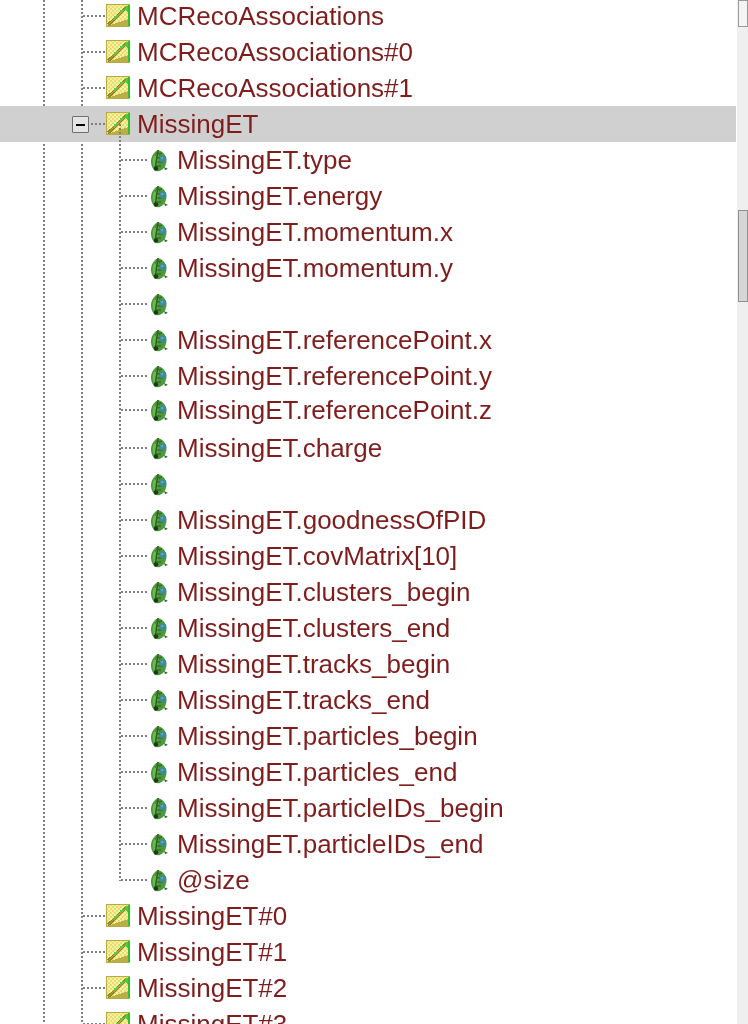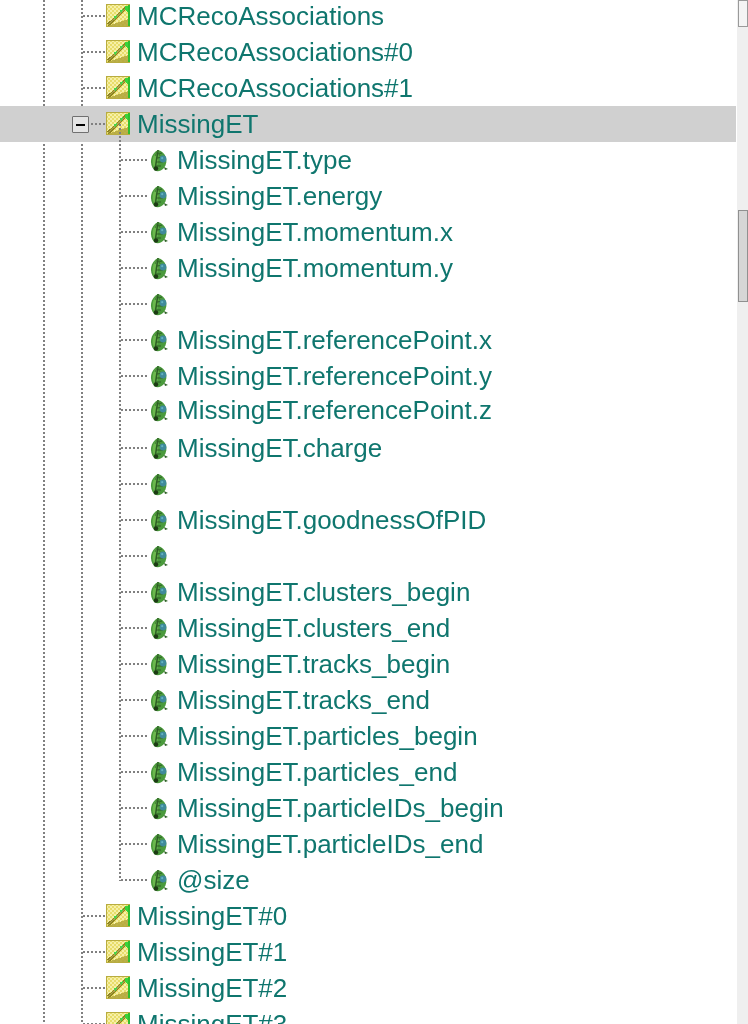--- a/index.html
+++ b/index.html
@@ -126,21 +126,21 @@
   .icon-branch { left: 106px; }
   .icon-leaf   { left: 147px; }
 
   
   .label {
     position: absolute;
     top: 3px;
     font-family: "Liberation Sans", sans-serif;
     font-size: 26px;
     line-height: 30px;
-    color: #0f766e;
+    color: #7f1d1d;
     letter-spacing: 0px;
   }
   .label-branch { left: 137px; }
   .label-leaf   { left: 177px; }
 
   
   .scrollbar {
     position: absolute;
     right: 0;
     top: 0;
@@ -466,20 +466,21 @@
               <path d="M8 21 C4 15 5 7 11 3 C12 9 11 16 9 21 Z" fill="#6cb84e"></path>
               <path d="M11 2 L8 22" stroke="#2d5f24" stroke-width="1.6" fill="none"></path>
               <path d="M10 6 L15 5 M10 10 L17 9 M9 14 L16 14 M9 18 L14 18" stroke="#2d5f24" stroke-width="1.1" fill="none"></path>
               <path d="M11 2 L13 8 M11 2 L8 8" stroke="#3d7a30" stroke-width="1" fill="none"></path>
               <circle cx="16" cy="11" r="3.4" fill="#3f8a9a"></circle>
               <circle cx="15.2" cy="10.2" r="1.1" fill="#63b3c0"></circle>
               <circle cx="9" cy="20.5" r="2.2" fill="#1c3a14"></circle>
               <path d="M17 19 l4 2 l-3 1 z" fill="#2d5f24"></path>
             </svg>
           </span>
+          <span class="label label-leaf">MissingET.covMatrix[10]</span>
         </div>
         <div class="row" style="top: 574px;">
           <div class="stub stub-child"></div>
           <span class="icon icon-leaf">
             <svg width="26" height="24" viewBox="0 0 26 24" xmlns="http://www.w3.org/2000/svg">
               <path d="M7 22 C2 16 3 6 11 2 C19 4 22 13 17 20 C13 24 10 24 7 22 Z" fill="#4a9a3c"></path>
               <path d="M8 21 C4 15 5 7 11 3 C12 9 11 16 9 21 Z" fill="#6cb84e"></path>
               <path d="M11 2 L8 22" stroke="#2d5f24" stroke-width="1.6" fill="none"></path>
               <path d="M10 6 L15 5 M10 10 L17 9 M9 14 L16 14 M9 18 L14 18" stroke="#2d5f24" stroke-width="1.1" fill="none"></path>
               <path d="M11 2 L13 8 M11 2 L8 8" stroke="#3d7a30" stroke-width="1" fill="none"></path>

